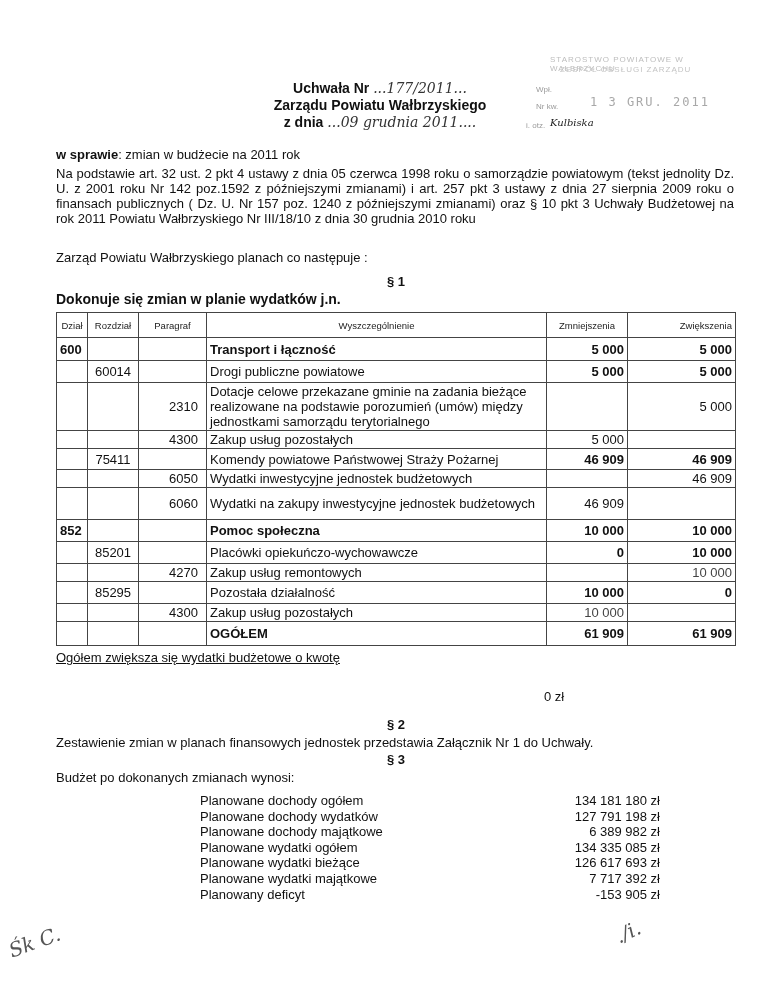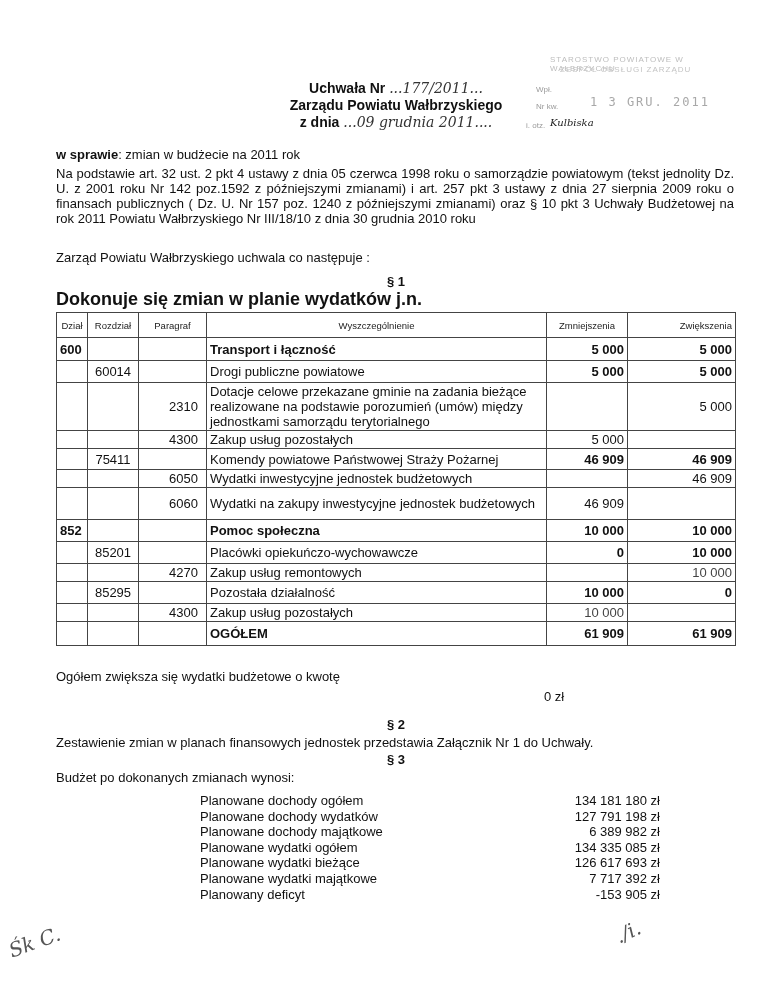--- a/index.html
+++ b/index.html
@@ -1,21 +1,21 @@
 <!DOCTYPE html>
 <html><head>
   <meta charset="utf-8">
   <style>
     html, body { margin: 0; padding: 0; background: #ffffff; }
     body {
       width: 768px; height: 994px; position: relative; overflow: hidden;
       font-family: "Liberation Sans", sans-serif; color: #111;
     }
     .abs { position: absolute; }
-    .title-block { left: 256px; top: 80px; width: 280px; text-align: center; font-weight: bold; font-size: 14px; line-height: 17px; }
+    .title-block { left: 240px; top: 80px; width: 280px; text-align: center; font-weight: bold; font-size: 14px; line-height: 17px; }
     .title-block .hand { font-family: "DejaVu Serif", serif; font-style: italic; font-weight: normal; color: #333; }
     .stamp { left: 510px; top: 55px; width: 230px; height: 100px; color: #9a9a9a; font-size: 8px; }
     .stamp .l1 { position: absolute; left: 40px; top: 0; letter-spacing: 1px; color: #bdbdbd; }
     .stamp .l2 { position: absolute; left: 50px; top: 10px; letter-spacing: 1px; color: #c4c4c4; }
     .stamp .wpl { position: absolute; left: 26px; top: 30px; }
     .stamp .nrk { position: absolute; left: 26px; top: 47px; }
     .stamp .date { position: absolute; left: 80px; top: 40px; font-size: 12px; letter-spacing: 2px; color: #a8a8a8; font-family: "DejaVu Sans Mono", monospace; }
     .stamp .sig { position: absolute; left: 40px; top: 62px; font-family: "DejaVu Serif", serif; font-style: italic; font-size: 10px; color: #222; }
     .stamp .sigpre { position: absolute; left: 16px; top: 66px; }
     .para { left: 56px; width: 680px; font-size: 13px; line-height: 15px; }
@@ -60,24 +60,24 @@
   <span class="sigpre">i. otz.</span>
   <span class="sig">Kulbiska</span>
 </div>
 
 <div class="abs para" style="top:147px;">
   <span class="bold">w sprawie</span><span>:  zmian w budżecie na 2011 rok</span>
 </div>
 
 <div class="abs para justify" style="top:166px; width:678px;">Na podstawie art. 32 ust. 2 pkt 4 ustawy  z dnia 05 czerwca 1998 roku o samorządzie powiatowym (tekst jednolity Dz. U. z 2001 roku Nr 142 poz.1592 z późniejszymi zmianami) i art. 257 pkt 3 ustawy z dnia 27 sierpnia 2009 roku o finansach publicznych ( Dz. U. Nr 157 poz. 1240 z późniejszymi zmianami) oraz § 10  pkt  3  Uchwały Budżetowej na rok 2011  Powiatu Wałbrzyskiego Nr III/18/10 z dnia  30 grudnia 2010 roku</div>
 
-<div class="abs para" style="top:250px;">Zarząd Powiatu Wałbrzyskiego uchwala co następuje :</div>
+<div class="abs para" style="top:250px;">Zarząd Powiatu Wałbrzyskiego planach co następuje :</div>
 
 <div class="abs para sect" style="top:274px; left:56px; width:680px;">§ 1</div>
-<div class="abs para bold" style="top:292px; font-size:18px;">Dokonuje się zmian w  planie wydatków j.n.</div>
+<div class="abs para bold" style="top:292px; font-size:14px;">Dokonuje się zmian w  planie wydatków j.n.</div>
 
 <table class="budget">
   <thead>
     <tr>
       <th class="c-dzial">Dział</th>
       <th class="c-rozdz">Rozdział</th>
       <th style="width:56px;">Paragraf</th>
       <th>Wyszczególnienie</th>
       <th class="c-num" style="text-align:center;">Zmniejszenia</th>
       <th class="c-num2" style="text-align:right;">Zwiększenia</th>
@@ -184,21 +184,21 @@
       <td class="c-dzial"></td>
       <td class="c-rozdz"></td>
       <td class="c-par"></td>
       <td class="c-desc bold">OGÓŁEM</td>
       <td class="c-num bold">61 909</td>
       <td class="c-num2 bold">61 909</td>
     </tr>
   </tbody>
 </table>
 
-<div class="abs para" style="top:669px;">
+<div class="abs para" style="top:650px;text-decoration:underline;">
   <span>Ogółem zwiększa się wydatki budżetowe o kwotę</span>
 </div>
 <div class="abs" style="top:689px; left:544px; font-size:13px;">0 zł</div>
 
 <div class="abs para sect" style="top:717px;">§ 2</div>
 <div class="abs para" style="top:735px;">Zestawienie  zmian w planach finansowych jednostek przedstawia Załącznik  Nr 1 do Uchwały.</div>
 
 <div class="abs para sect" style="top:752px;">§ 3</div>
 <div class="abs para" style="top:770px;">Budżet po dokonanych zmianach wynosi:</div>
 

